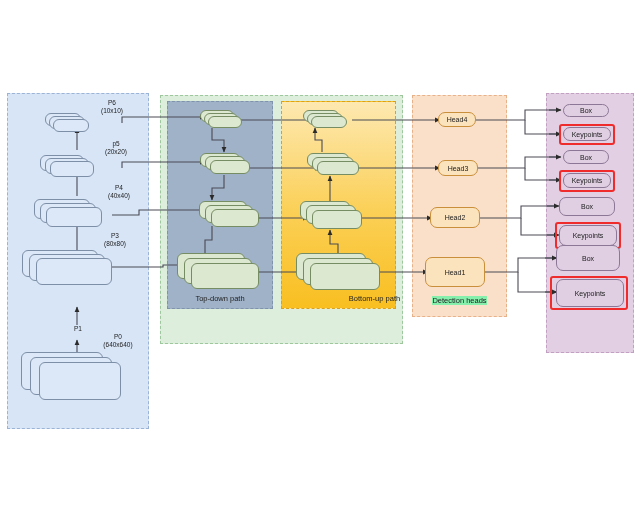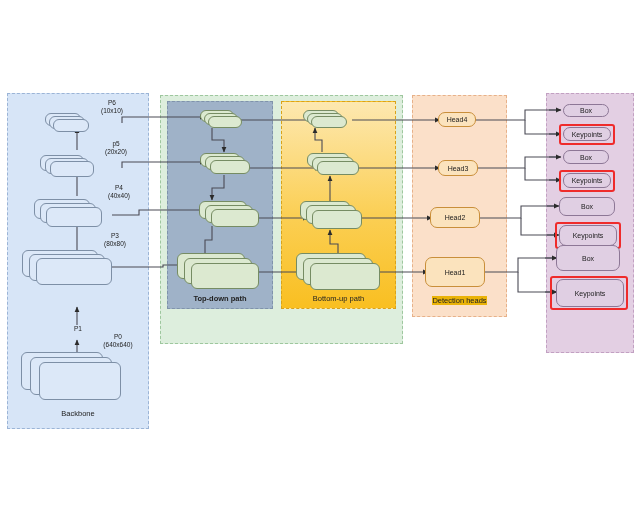--- a/index.html
+++ b/index.html
@@ -20,21 +20,21 @@
       background:#fbc02d;border:1px dashed #d9a21a;
       background:linear-gradient(180deg,#fde8b0 0%,#fbcf54 55%,#f9bf21 100%);}
   #heads-panel{left:412px;top:95px;width:95px;height:222px;
       background:#fbe0c9;border:1px dashed #e7b189;}
   #pred-panel{left:546px;top:93px;width:88px;height:260px;
       background:#e3cfe3;border:1px dashed #c2a0c2;}
 
   
   .cap{position:absolute;font-size:7.5px;color:#222;text-align:center;
        line-height:1.25;white-space:nowrap;}
-  .cap-hl{background:#eab308;}
+  .cap-hl{background:#86efac;}
   .cap-wrap{white-space:normal;}
 
   
   .stack{position:absolute;}
   .stack .lay{position:absolute;box-sizing:border-box;border-radius:6px;}
   .blue .lay{background:#dce8f8;border:1px solid #7d8fa6;}
   .green .lay{background:#dce9d0;border:1px solid #768c63;}
 
   
   .box{position:absolute;box-sizing:border-box;border-radius:7px;
@@ -172,21 +172,20 @@
   <div class="stack blue">
     <div class="lay" style="left:21px;top:352px;width:82px;height:38px;"></div>
     <div class="lay" style="left:30px;top:357px;width:82px;height:38px;"></div>
     <div class="lay" style="left:39px;top:362px;width:82px;height:38px;"></div>
   </div>
   <div class="flab" style="left:89px;top:333px;width:58px;">
     <span>P0</span><br>
     <span>(640x640)</span>
   </div>
 
-  <div class="cap" style="left:7px;top:409px;width:142px;">Backbone</div>
 
   <div class="stack green">
     <div class="lay" style="left:200px;top:110px;width:34px;height:12px;"></div>
     <div class="lay" style="left:204px;top:113px;width:34px;height:12px;"></div>
     <div class="lay" style="left:208px;top:116px;width:34px;height:12px;"></div>
   </div>
   <div class="stack green">
     <div class="lay" style="left:200px;top:153px;width:40px;height:14px;"></div>
     <div class="lay" style="left:205px;top:156px;width:40px;height:14px;"></div>
     <div class="lay" style="left:210px;top:160px;width:40px;height:14px;"></div>
@@ -194,21 +193,21 @@
   <div class="stack green">
     <div class="lay" style="left:199px;top:201px;width:48px;height:18px;"></div>
     <div class="lay" style="left:205px;top:205px;width:48px;height:18px;"></div>
     <div class="lay" style="left:211px;top:209px;width:48px;height:18px;"></div>
   </div>
   <div class="stack green">
     <div class="lay" style="left:177px;top:253px;width:68px;height:26px;"></div>
     <div class="lay" style="left:184px;top:258px;width:68px;height:26px;"></div>
     <div class="lay" style="left:191px;top:263px;width:68px;height:26px;"></div>
   </div>
-  <div class="cap" style="left:167px;top:294px;width:106px;font-weight:bold;">Top-down path</div>
+  <div class="cap" style="left:167px;top:294px;width:106px;">Top-down path</div>
 
   <div class="stack green">
     <div class="lay" style="left:303px;top:110px;width:36px;height:12px;"></div>
     <div class="lay" style="left:307px;top:113px;width:36px;height:12px;"></div>
     <div class="lay" style="left:311px;top:116px;width:36px;height:12px;"></div>
   </div>
   <div class="stack green">
     <div class="lay" style="left:307px;top:153px;width:42px;height:14px;"></div>
     <div class="lay" style="left:312px;top:157px;width:42px;height:14px;"></div>
     <div class="lay" style="left:317px;top:161px;width:42px;height:14px;"></div>
@@ -216,21 +215,21 @@
   <div class="stack green">
     <div class="lay" style="left:300px;top:201px;width:50px;height:19px;"></div>
     <div class="lay" style="left:306px;top:205px;width:50px;height:19px;"></div>
     <div class="lay" style="left:312px;top:210px;width:50px;height:19px;"></div>
   </div>
   <div class="stack green">
     <div class="lay" style="left:296px;top:253px;width:70px;height:27px;"></div>
     <div class="lay" style="left:303px;top:258px;width:70px;height:27px;"></div>
     <div class="lay" style="left:310px;top:263px;width:70px;height:27px;"></div>
   </div>
-  <div class="cap" style="left:281px;top:294px;width:115px;">Bottom-up path</div>
+  <div class="cap" style="left:281px;top:294px;width:115px;padding-left:36px;">Bottom-up path</div>
 
 
   <div class="box head" style="left:438px;top:112px;width:38px;height:15px;">Head4</div>
   <div class="box head" style="left:438px;top:160px;width:40px;height:16px;">Head3</div>
   <div class="box head" style="left:430px;top:207px;width:50px;height:21px;">Head2</div>
   <div class="box head" style="left:425px;top:257px;width:60px;height:30px;">Head1</div>
   <div class="cap" style="left:412px;top:296px;width:95px;">
     <span class="cap-hl">Detection heads</span>
   </div>
 

